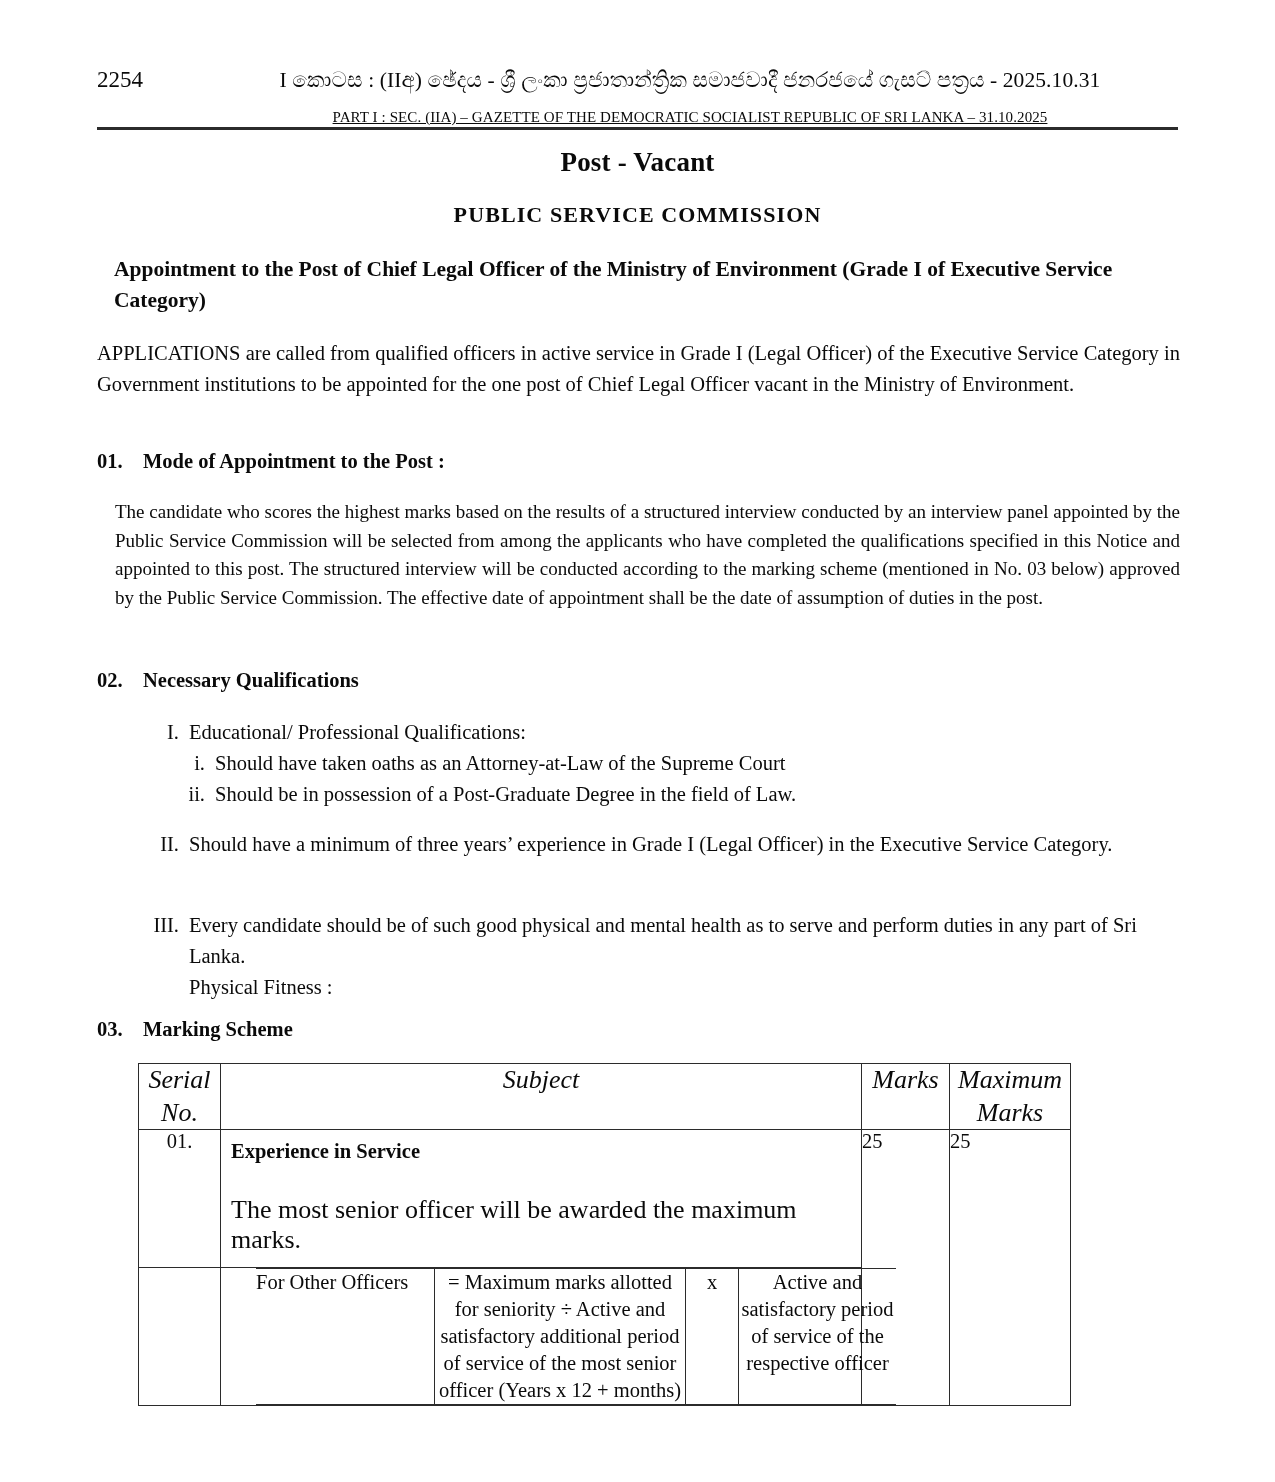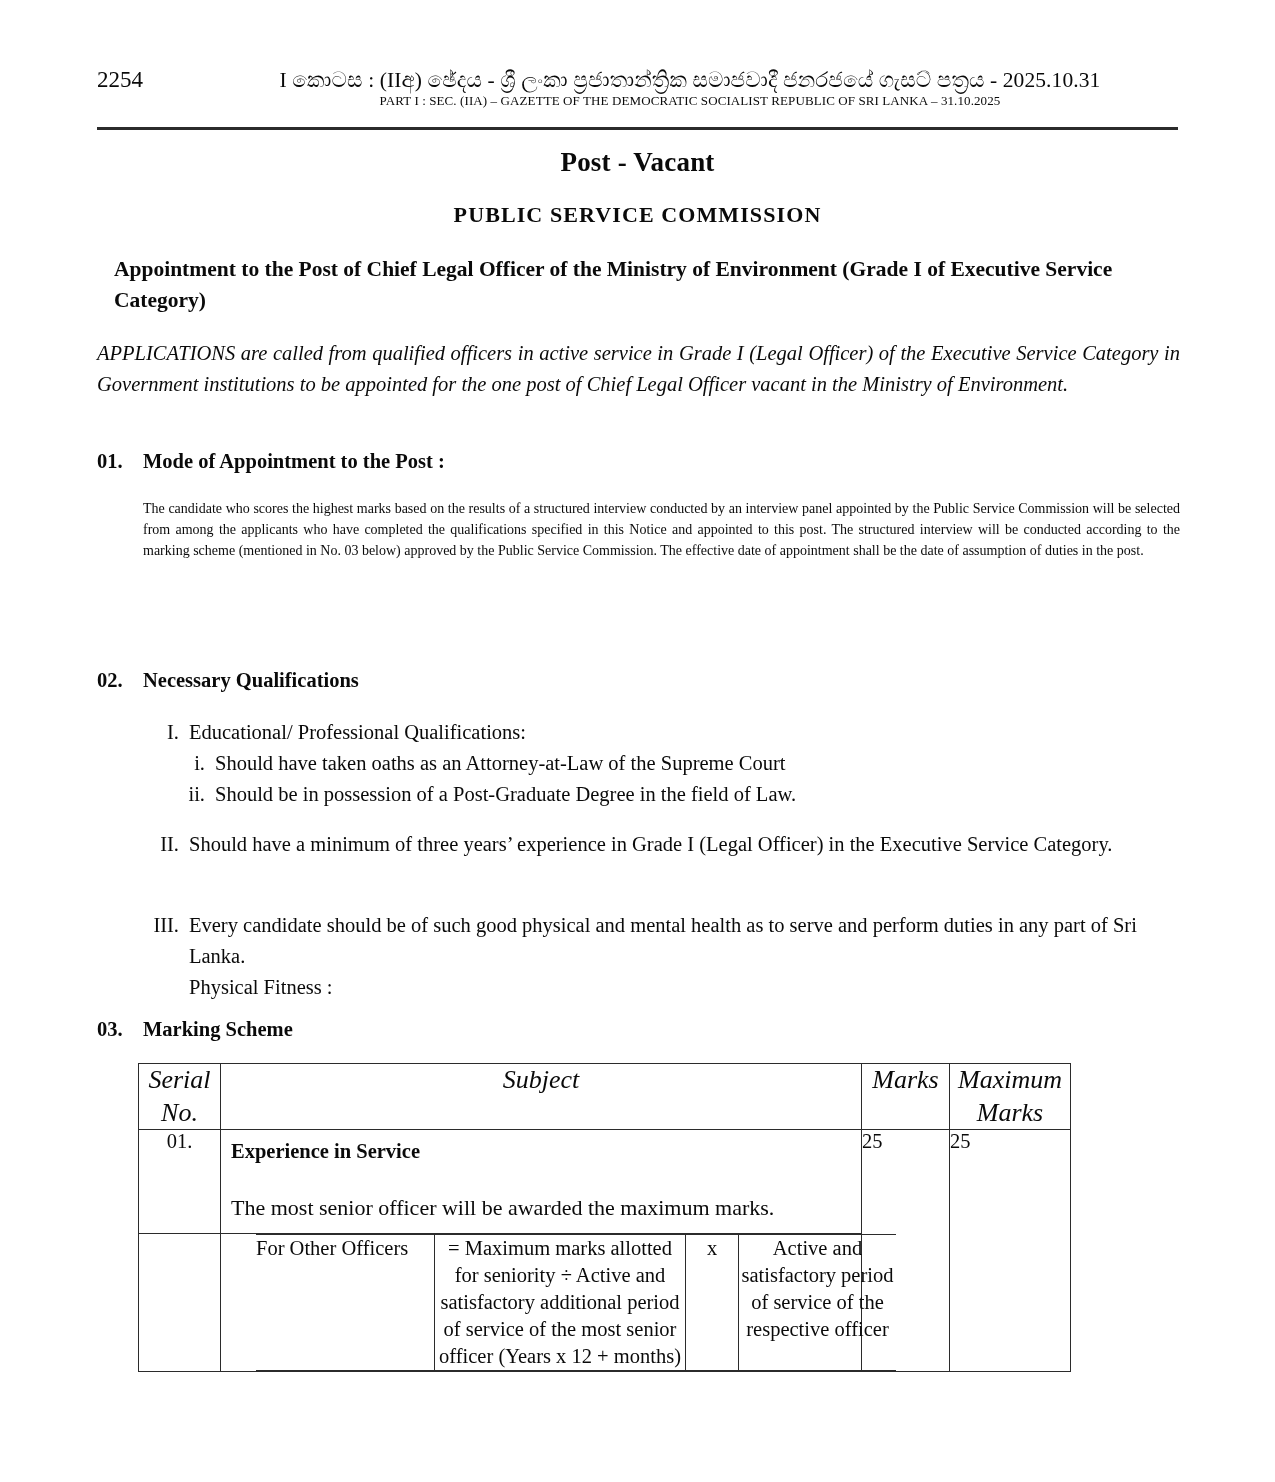--- a/index.html
+++ b/index.html
@@ -43,25 +43,26 @@
   .runhead-sinhala {
     flex: 1 1 auto;
     text-align: center;
     font-size: 21.5px;
     line-height: 1.15;
     letter-spacing: 0.1px;
     white-space: nowrap;
   }
   .runhead-row2 {
     text-align: center;
-    margin-top: 0;
+    margin-top: 16px;
     padding-left: 105px;
-    font-size: 13px;
+    font-size: 15px;
     letter-spacing: 0.1px;
     white-space: nowrap;
+    text-decoration: underline;
   }
   .sc {
     font-variant: small-caps;
   }
   .rule {
     position: absolute;
     left: 97px;
     top: 123px;
     width: 1081px;
     height: 0;
@@ -103,21 +104,20 @@
   
   .intro {
     position: absolute;
     left: 97px;
     top: 334px;
     width: 1083px;
     font-size: 20.5px;
     line-height: 1.52;
     text-align: justify;
     text-justify: inter-word;
-    font-style: italic;
   }
 
   .section {
     position: absolute;
     left: 97px;
     width: 1083px;
   }
   .sec-head {
     display: flex;
     font-size: 20.5px;
@@ -125,22 +125,22 @@
     line-height: 1.4;
   }
   .sec-num {
     flex: 0 0 46px;
   }
   .sec-title {
     flex: 1 1 auto;
   }
   .sec-body {
     margin-top: 22px;
-    margin-left: 46px;
-    font-size: 14px;
+    margin-left: 18px;
+    font-size: 19px;
     line-height: 1.52;
     text-align: justify;
   }
   .ritem {
     display: flex;
     font-size: 20.5px;
     line-height: 1.5;
   }
   .ritem .rn {
     flex: 0 0 82px;
@@ -202,21 +202,21 @@
     font-weight: bold;
     font-size: 20.5px;
     padding: 10px 4px 4px 4px;
   }
   .subj-title {
     font-weight: bold;
     font-size: 20.5px;
     padding: 10px 0 0 10px;
   }
   .subj-note {
-    font-size: 22px;
+    font-size: 26px;
     padding: 32px 0 12px 10px;
   }
   .num-cell {
     font-size: 20.5px;
     padding: 10px 0 0 8px;
     text-align: left;
   }
   .inner {
     border-collapse: collapse;
     width: 100%;

